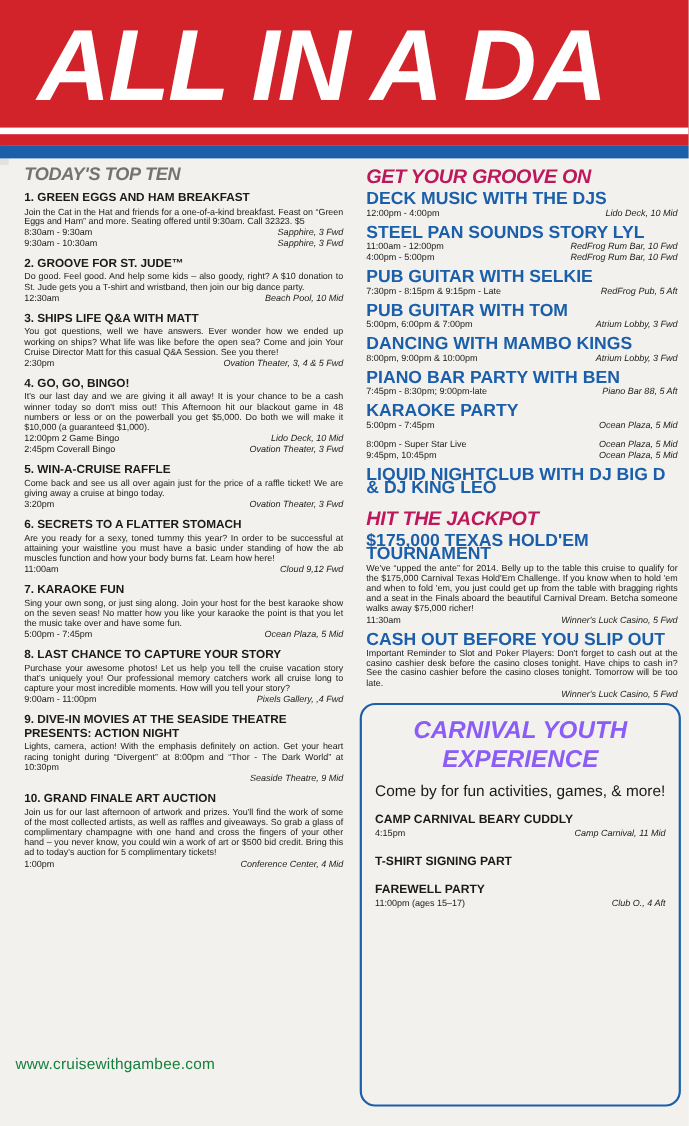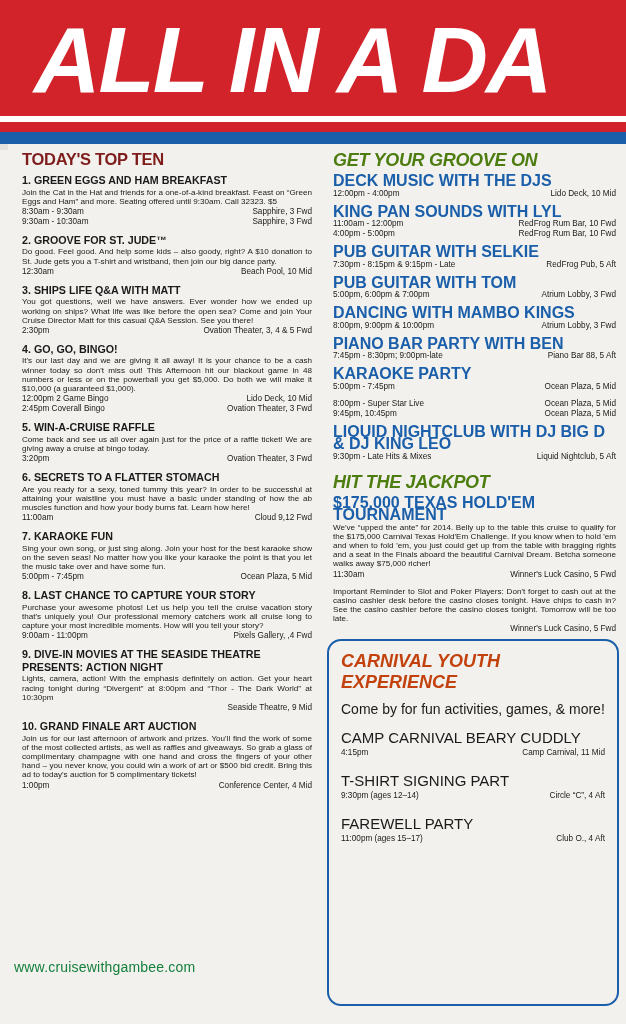--- a/index.html
+++ b/index.html
@@ -64,28 +64,29 @@
     background: #f2f1ed;
   }
   .col {
     position: absolute;
     top: 0;
   }
   .col-left { left: 22px; width: 290px; }
   .col-right { left: 333px; width: 283px; }
 
   h2.sec-red {
-    color: #7f1d1d;
+    color: #737373;
     font-size: 16.5px;
     font-weight: bold;
+    font-style: italic;
     margin: 0 0 5px 0;
     letter-spacing: -0.3px;
   }
   h2.sec-blue {
-    color: #4d7c0f;
+    color: #be185d;
     font-size: 18px;
     font-weight: bold;
     font-style: italic;
     margin: 0 0 4px 0;
     letter-spacing: -0.3px;
   }
   h2.sec-blue.mt { margin-top: 10px; }
 
   .item { margin-bottom: 7px; }
   .item-title {
@@ -108,20 +109,21 @@
   }
   .row {
     display: flex;
     justify-content: space-between;
     align-items: baseline;
     font-size: 8.2px;
     line-height: 10px;
   }
   .row .t { white-space: nowrap; }
   .row .v {
+    font-style: italic;
     text-align: center;
     white-space: nowrap;
   }
   .subhead {
     font-size: 8.2px;
     font-style: italic;
     line-height: 10px;
   }
   
   .youth-box {
@@ -129,34 +131,35 @@
     left: 327px;
     top: 639px;
     width: 292px;
     height: 367px;
     border: 2.5px solid #1b5faa;
     border-radius: 14px;
     background: #f2f1ed;
     padding: 10px 12px;
   }
   .youth-box h2 {
-    color: #c2410c;
-    font-size: 18px;
+    color: #8b5cf6;
+    font-size: 22px;
     font-weight: bold;
     font-style: italic;
     margin: 0 0 8px 0;
+    text-align: center;
   }
   .youth-intro {
     font-size: 14px;
     margin-bottom: 12px;
   }
   .youth-item { margin-bottom: 14px; }
   .youth-title {
-    font-size: 15px;
-    font-weight: normal;
+    font-size: 11px;
+    font-weight: bold;
     margin-bottom: 2px;
   }
   
   .watermark {
     position: absolute;
     left: 14px;
     bottom: 4px;
     font-size: 14px;
     color: #15803d;
     letter-spacing: 0.2px;
@@ -291,21 +294,21 @@
 
       <div class="item">
         <div class="item-title blue">DECK MUSIC WITH THE DJS</div>
         <div class="row">
           <span class="t">12:00pm - 4:00pm</span>
           <span class="v">Lido Deck, 10 Mid</span>
         </div>
       </div>
 
       <div class="item">
-        <div class="item-title blue">KING PAN SOUNDS WITH LYL</div>
+        <div class="item-title blue">STEEL PAN SOUNDS STORY LYL</div>
         <div class="row">
           <span class="t">11:00am - 12:00pm</span>
           <span class="v">RedFrog Rum Bar, 10 Fwd</span>
         </div>
         <div class="row">
           <span class="t">4:00pm - 5:00pm</span>
           <span class="v">RedFrog Rum Bar, 10 Fwd</span>
         </div>
       </div>
 
@@ -355,38 +358,35 @@
           <span class="v">Ocean Plaza, 5 Mid</span>
         </div>
         <div class="row">
           <span class="t">9:45pm, 10:45pm</span>
           <span class="v">Ocean Plaza, 5 Mid</span>
         </div>
       </div>
 
       <div class="item">
         <div class="item-title blue">LIQUID NIGHTCLUB WITH DJ BIG D &amp; DJ KING LEO</div>
-        <div class="row">
-          <span class="t">9:30pm - Late       Hits &amp; Mixes</span>
-          <span class="v">Liquid Nightclub, 5 Aft</span>
-        </div>
       </div>
 
       <h2 class="sec-blue mt">HIT THE JACKPOT</h2>
 
       <div class="item">
         <div class="item-title blue">$175,000 TEXAS HOLD'EM TOURNAMENT</div>
         <div class="item-desc">We've “upped the ante” for 2014. Belly up to the table this cruise to qualify for the $175,000 Carnival Texas Hold'Em Challenge. If you know when to hold 'em and when to fold 'em, you just could get up from the table with bragging rights and a seat in the Finals aboard the beautiful Carnival Dream. Betcha someone walks away $75,000 richer!</div>
         <div class="row">
           <span class="t">11:30am</span>
           <span class="v">Winner's Luck Casino, 5 Fwd</span>
         </div>
       </div>
 
       <div class="item">
+        <div class="item-title blue">CASH OUT BEFORE YOU SLIP OUT</div>
         <div class="item-desc">Important Reminder to Slot and Poker Players:  Don't forget to cash out at the casino cashier desk before the casino closes tonight.  Have chips to cash in?  See the casino cashier before the casino closes tonight.  Tomorrow will be too late.</div>
         <div class="row">
           <span class="t"></span>
           <span class="v">Winner's Luck Casino, 5 Fwd</span>
         </div>
       </div>
 
       <h2 class="sec-blue mt">THRILL THEATER</h2>
       <div class="item-desc">Ride the movies at Carnival's Thrill Theater! Each short film features moving seats, exciting 3D, and special effects. Shows are 10 to 20 minutes each and repeat continuously during operating hours. +</div>
 
@@ -413,24 +413,20 @@
     <div class="youth-item">
       <div class="youth-title">CAMP CARNIVAL BEARY CUDDLY</div>
       <div class="row">
         <span class="t">4:15pm</span>
         <span class="v">Camp Carnival, 11 Mid</span>
       </div>
     </div>
 
     <div class="youth-item">
       <div class="youth-title">T-SHIRT SIGNING PART</div>
-      <div class="row">
-        <span class="t">9:30pm (ages 12–14)</span>
-        <span class="v">Circle “C”, 4 Aft</span>
-      </div>
     </div>
 
     <div class="youth-item">
       <div class="youth-title">FAREWELL PARTY</div>
       <div class="row">
         <span class="t">11:00pm (ages 15–17)</span>
         <span class="v">Club O., 4 Aft</span>
       </div>
     </div>
   </div>

